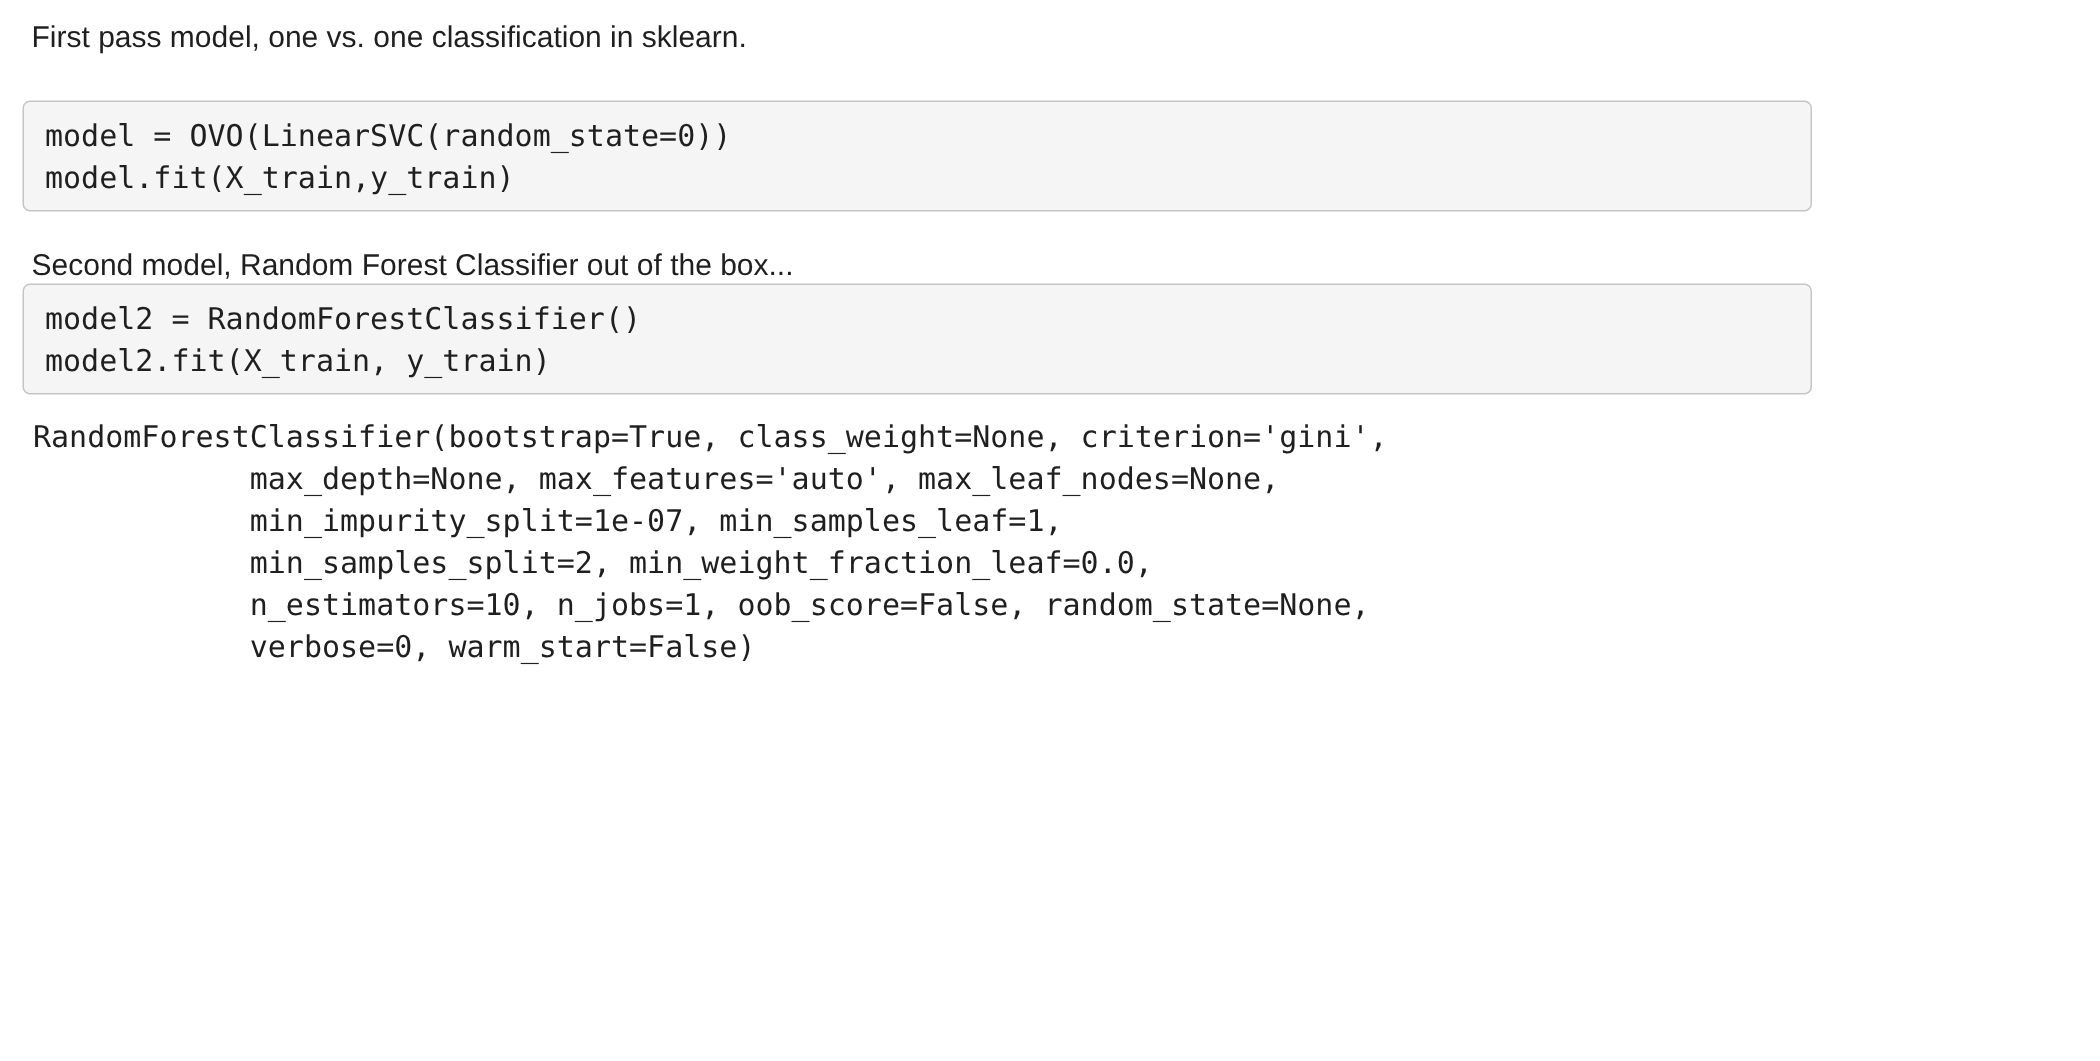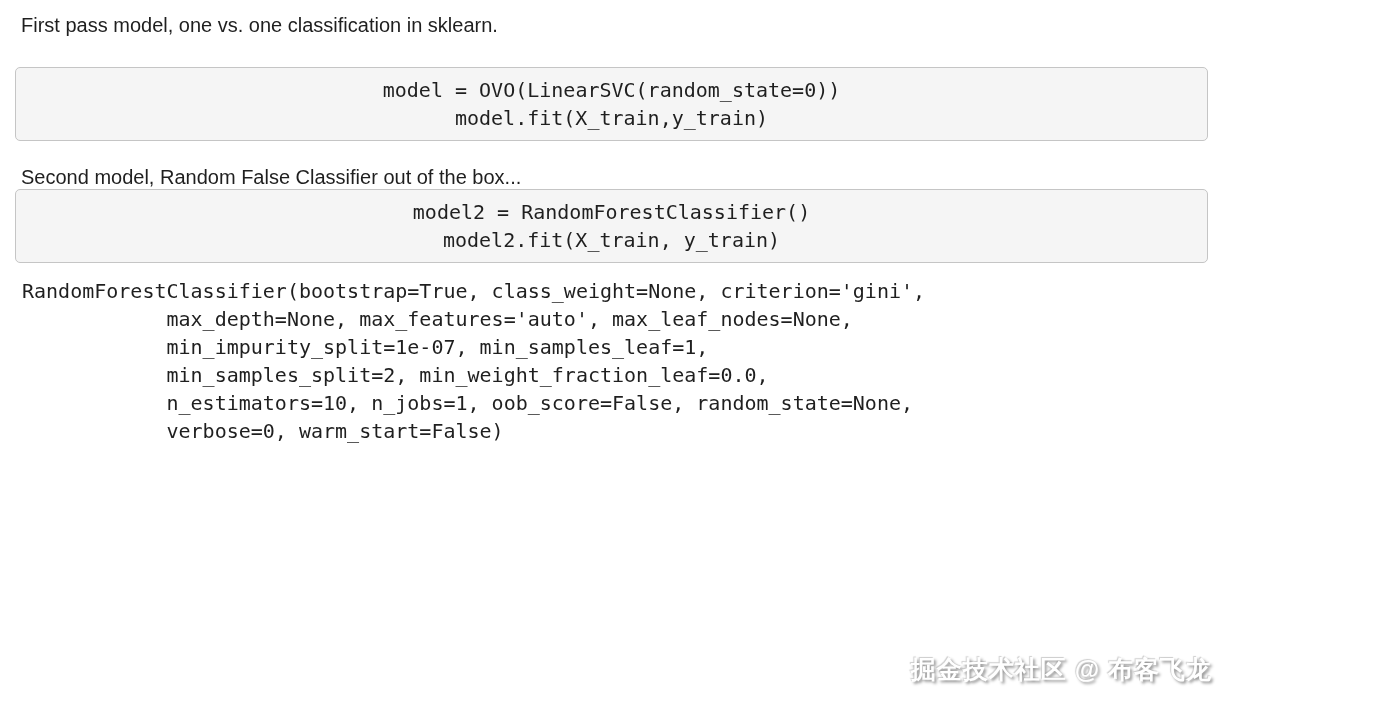--- a/index.html
+++ b/index.html
@@ -33,21 +33,20 @@
   }
   .md-1 { padding-top: 14px; }
   .md-2 { margin-top: 25px; }
   .code-cell {
     margin-left: 15px;
     margin-right: 16px;
     background: var(--cell-bg);
     border: 1px solid var(--cell-border);
     border-radius: 5px;
     padding: 8px 14px;
-    text-align: center;
   }
   .cell-1 { margin-top: 30px; }
   .cell-2 { }
   .cell-3 { margin-top: 17px; }
   pre {
     margin: 0;
     font-family: "DejaVu Sans Mono", monospace;
     font-size: 20px;
     line-height: 28px;
     color: var(--text);
@@ -75,32 +74,31 @@
 <div class="page">
 
   <p class="md-text md-1">First pass model, one vs. one classification in sklearn.</p>
 
   <div class="code-cell cell-1">
     <pre>model = OVO(LinearSVC(random_state=0))
 model.fit(X_train,y_train)</pre>
   </div>
 
 
-  <p class="md-text md-2">Second model, Random False Classifier out of the box...</p>
+  <p class="md-text md-2">Second model, Random Forest Classifier out of the box...</p>
 
   <div class="code-cell cell-2">
     <pre>model2 = RandomForestClassifier()
 model2.fit(X_train, y_train)</pre>
   </div>
 
   <div class="output-area out-2">
     <pre>RandomForestClassifier(bootstrap=True, class_weight=None, criterion='gini',
             max_depth=None, max_features='auto', max_leaf_nodes=None,
             min_impurity_split=1e-07, min_samples_leaf=1,
             min_samples_split=2, min_weight_fraction_leaf=0.0,
             n_estimators=10, n_jobs=1, oob_score=False, random_state=None,
             verbose=0, warm_start=False)</pre>
   </div>
 
 
-  <span class="watermark">掘金技术社区 @ 布客飞龙</span>
 
 </div>
 
 </body></html>

